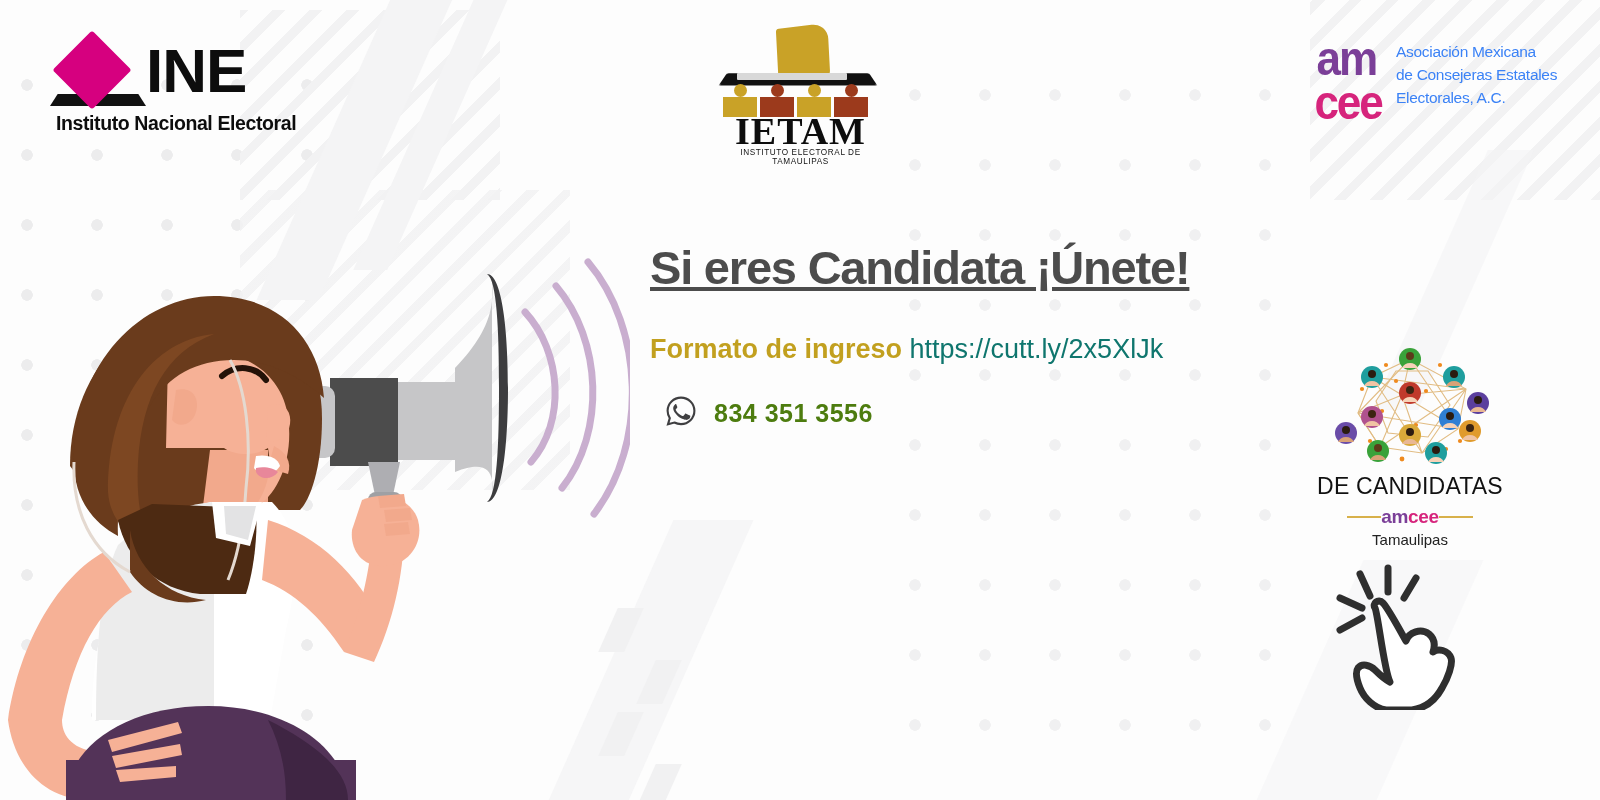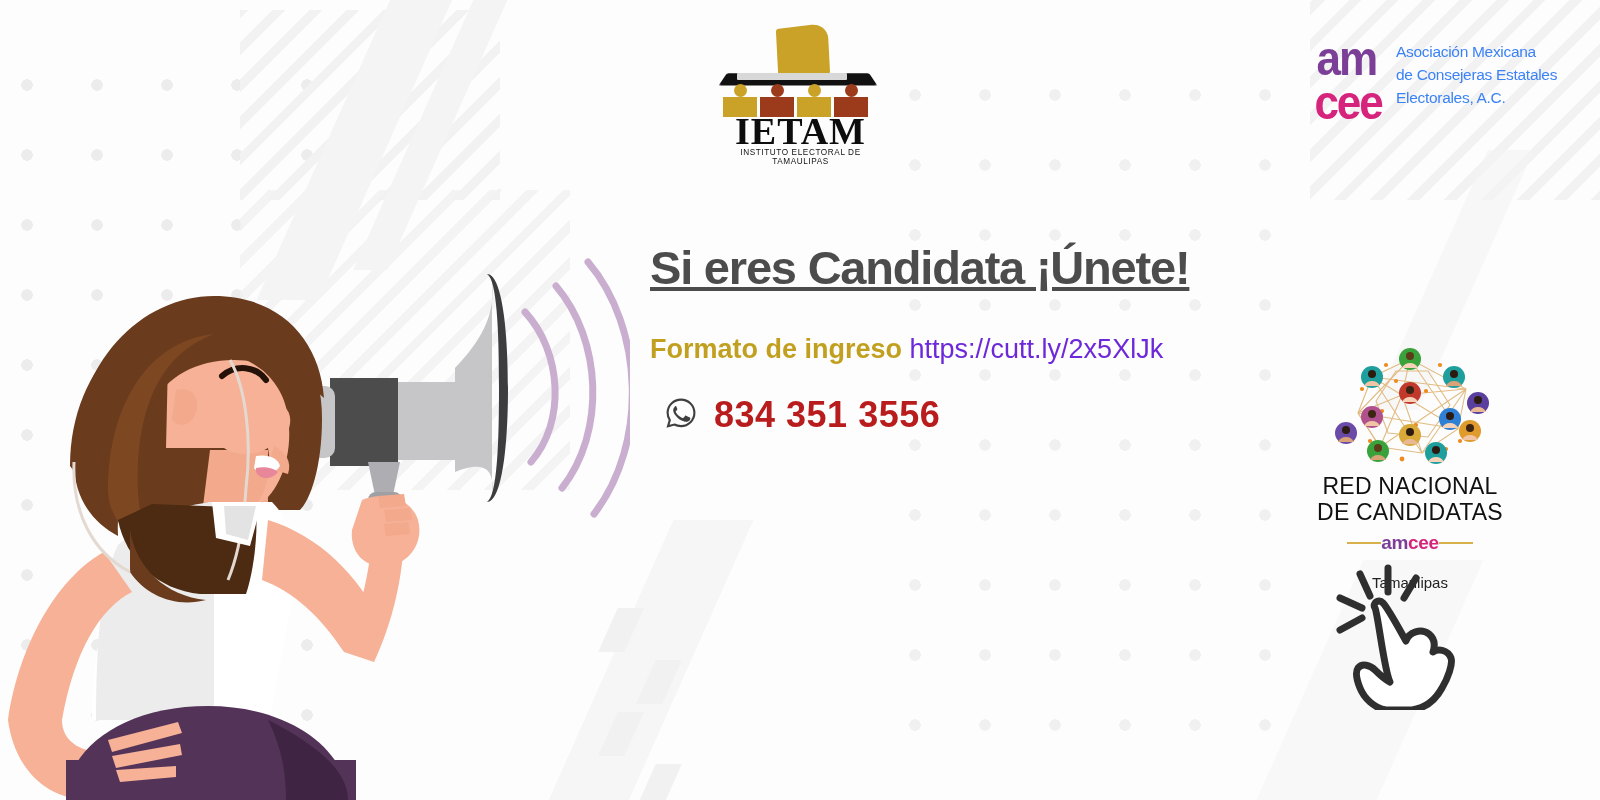--- a/index.html
+++ b/index.html
@@ -132,37 +132,37 @@
     letter-spacing:-1.2px; line-height:64px; white-space:nowrap;text-decoration:underline;
   }
   .para {
     margin-top:26px; width:612px;
     font-size:27.5px; line-height:37px; color:#555558;
     text-align:justify; text-justify:inter-word; font-weight:400;
   }
   .para b { font-weight:bold; color:#4a4a4a; }
   .format-line { margin-top:32px; font-size:27px; line-height:34px; white-space:nowrap; }
   .format-label { font-weight:bold; color:#c2a01f;margin-top:40px; }
-  .format-url { color:#6d28d9; }
+  .format-url { color:#0f766e; }
   .wa-line { margin-top:28px; display:flex; align-items:center; gap:16px; padding-left:14px; }
-  .wa-num { font-size:36px; font-weight:bold; color:#b91c1c; letter-spacing:.5px; }
+  .wa-num { font-size:25px; font-weight:bold; color:#4d7c0f; letter-spacing:.5px; }
 
   
   .rnc { position:absolute; left:1310px; top:345px; width:200px; }
   .rnc-net { width:200px; height:122px; display:block; margin:0 auto; }
   .rnc-title {
     margin-top:6px; text-align:center; font-size:23px; line-height:26px;
     color:#111; letter-spacing:.2px; font-weight:400;
   }
   .rnc-amcee-row { display:flex; align-items:center; justify-content:center; margin-top:7px; }
   .rnc-rule { height:2px; width:34px; background:#d8b14a; }
   .rnc-amcee { font-size:19px; font-weight:bold; letter-spacing:-0.3px; }
   .rnc-amcee .a { color:#7b3f98; }
   .rnc-amcee .b { color:#d6247c; }
-  .rnc-state { text-align:center; font-size:15px; color:#222; margin-top:20px; }
+  .rnc-state { text-align:center; font-size:15px; color:#222; margin-top:3px; }
 
   .click { position:absolute; left:1312px; top:560px; width:150px; height:150px; }
 </style>
 </head>
 <body>
 
 <div id="stage">
 
   <div class="bg-layer">
     <div class="bg-dots dots-tl"></div>
@@ -176,20 +176,26 @@
     <div class="soft-slash sl4"></div>
     <div class="soft-slash sl5"></div>
     <div class="rhomb" style="left:608px;top:608px;"></div>
     <div class="rhomb" style="left:646px;top:660px;"></div>
     <div class="rhomb" style="left:608px;top:712px;"></div>
     <div class="rhomb" style="left:646px;top:764px;"></div>
   </div>
 
   <div class="logos">
 
+    <div class="ine">
+      <div class="ine-base"></div>
+      <div class="ine-diamond"></div>
+      <div class="ine-word">INE</div>
+      <div class="ine-sub">Instituto Nacional Electoral</div>
+    </div>
 
     <div class="ietam">
       <div class="ballot"></div>
       <div class="ietam-box"></div>
       <div class="ietam-box-inner"></div>
       <div class="figs">
         <div class="fig g">
             <div class="head"></div>
             <div class="body"></div>
           </div>
@@ -373,21 +379,20 @@
         <path d="M92 99 a9 9 0 0 1 16 0 Z" fill="#e9b894"></path>
         <circle cx="68" cy="106" r="11" fill="#3aa23a"></circle>
           <circle cx="68" cy="103" r="4" fill="#5d3a1a"></circle>
         <path d="M60 115 a9 9 0 0 1 16 0 Z" fill="#d9a277"></path>
         <circle cx="126" cy="108" r="11" fill="#1f9e9e"></circle>
           <circle cx="126" cy="105" r="4" fill="#2b1b10"></circle>
         <path d="M118 117 a9 9 0 0 1 16 0 Z" fill="#f6d2b8"></path>
       </g>
     </svg>
     <div class="rnc-title">
-      <div>RED NACIONAL</div>
       <div>DE CANDIDATAS</div>
     </div>
     <div class="rnc-amcee-row">
       <span class="rnc-rule"></span>
       <span class="rnc-amcee"><span class="a">am</span><span class="b">cee</span></span>
       <span class="rnc-rule"></span>
     </div>
     <div class="rnc-state">Tamaulipas</div>
   </div>
 

